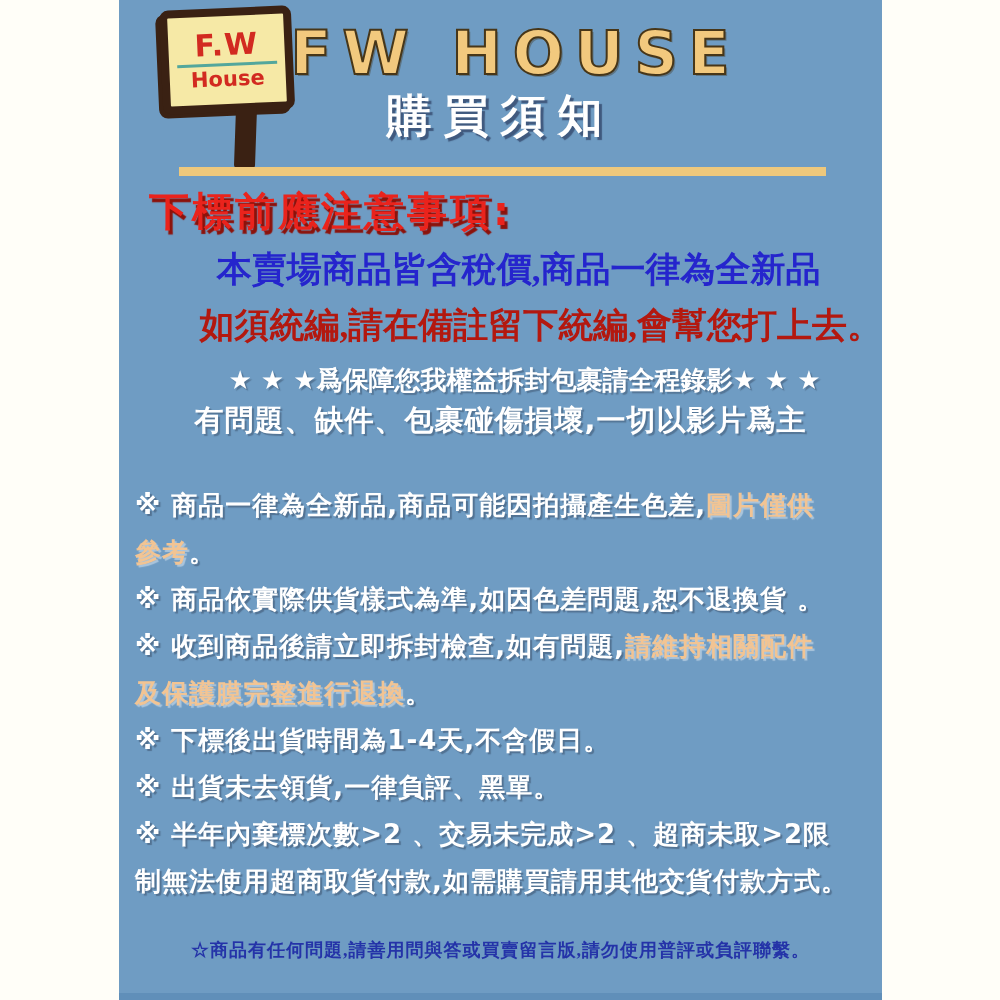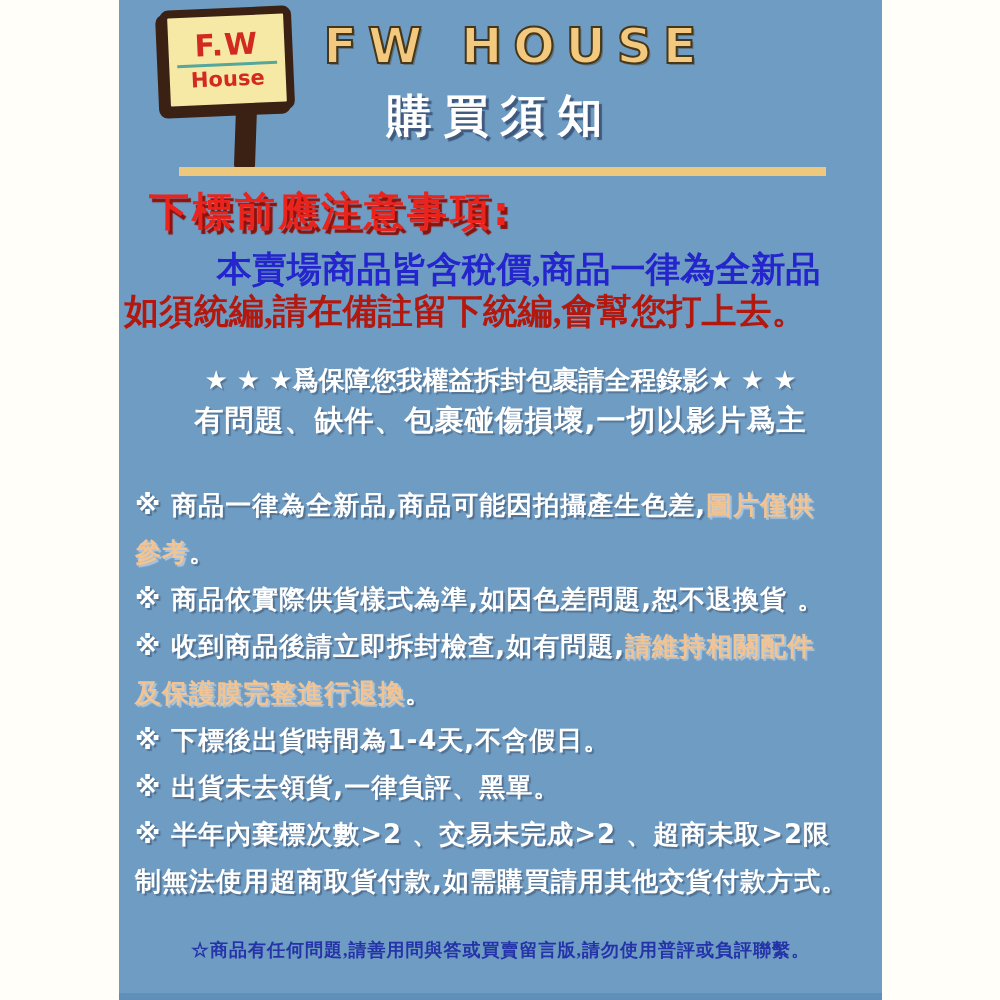--- a/index.html
+++ b/index.html
@@ -14,38 +14,38 @@
     display:flex;flex-direction:column;align-items:center;justify-content:center;
     box-shadow:-4px 4px 0 #3a2113;}
   .sign-fw{color:#d22a20;font-weight:800;font-size:30px;line-height:30px;letter-spacing:1px;}
   .sign-rule{width:86%;height:3px;background:#53a79c;margin:3px auto 2px auto;}
   .sign-house{color:#d22a20;font-weight:700;font-size:21px;line-height:22px;}
   .sign-post{position:absolute;left:74px;top:100px;width:21px;height:62px;background:#3a2113;
     border-radius:3px;transform:rotate(2deg);}
 
   
   .title{position:absolute;top:18px;left:0;width:100%;text-align:center;padding-left:30px;
-    box-sizing:border-box;font-size:49px;font-weight:800;letter-spacing:11px;color:#f2c97e;
+    box-sizing:border-box;font-size:60px;font-weight:800;letter-spacing:11px;color:#f2c97e;
     -webkit-text-stroke:2px #473618;text-shadow:2px 2px 0 rgba(60,45,20,.35);}
   .subtitle{position:absolute;top:86px;left:0;width:100%;text-align:center;font-size:45px;
     font-weight:800;letter-spacing:12px;color:#ffffff;
     text-shadow:3px 3px 1px rgba(25,35,70,.55);}
   .divider{position:absolute;top:167px;left:60px;width:647px;height:9px;background:#eec87c;}
 
   
   .heading{position:absolute;top:184px;left:30px;font-size:40px;font-weight:800;
     letter-spacing:3px;color:#ea231c;text-shadow:3px 4px 1px #8c120b;}
   .tax-line{position:absolute;top:246px;left:0;width:100%;text-align:center;padding-left:36px;
     box-sizing:border-box;font-family:"Liberation Serif","DejaVu Serif",serif;font-weight:700;
     font-size:35px;color:#2525cd;}
-  .invoice-line{position:absolute;top:288px;left:0;width:100%;text-align:left;padding-left:5px;
+  .invoice-line{position:absolute;top:302px;left:0;width:100%;text-align:right;padding-left:5px;
     box-sizing:border-box;font-family:"Liberation Serif","DejaVu Serif",serif;font-weight:700;
     font-size:35px;color:#b3180f;}
   .star-line{position:absolute;top:363px;left:0;width:100%;text-align:center;font-size:26px;
-    font-weight:800;color:#ffffff;text-shadow:2px 2px 1px rgba(35,45,65,.35);}
+    font-weight:800;color:#ffffff;text-shadow:2px 2px 1px rgba(35,45,65,.35);padding-left:24px;}
   .video-line{position:absolute;top:401px;left:0;width:100%;text-align:center;font-size:29px;
     font-weight:800;letter-spacing:1px;color:#ffffff;text-shadow:2px 2px 1px rgba(35,45,65,.35);}
 
   
   .bullets{position:absolute;top:482px;left:16px;width:740px;font-size:26px;font-weight:800;}
   .bullet-line{line-height:47px;white-space:nowrap;letter-spacing:1px;}
   .seg-white{color:#ffffff;text-shadow:2px 2px 1px rgba(35,45,65,.38);}
   .seg-tan{color:#f2c493;text-shadow:2px 2px 1px rgba(255,255,255,.42);}
 
   

